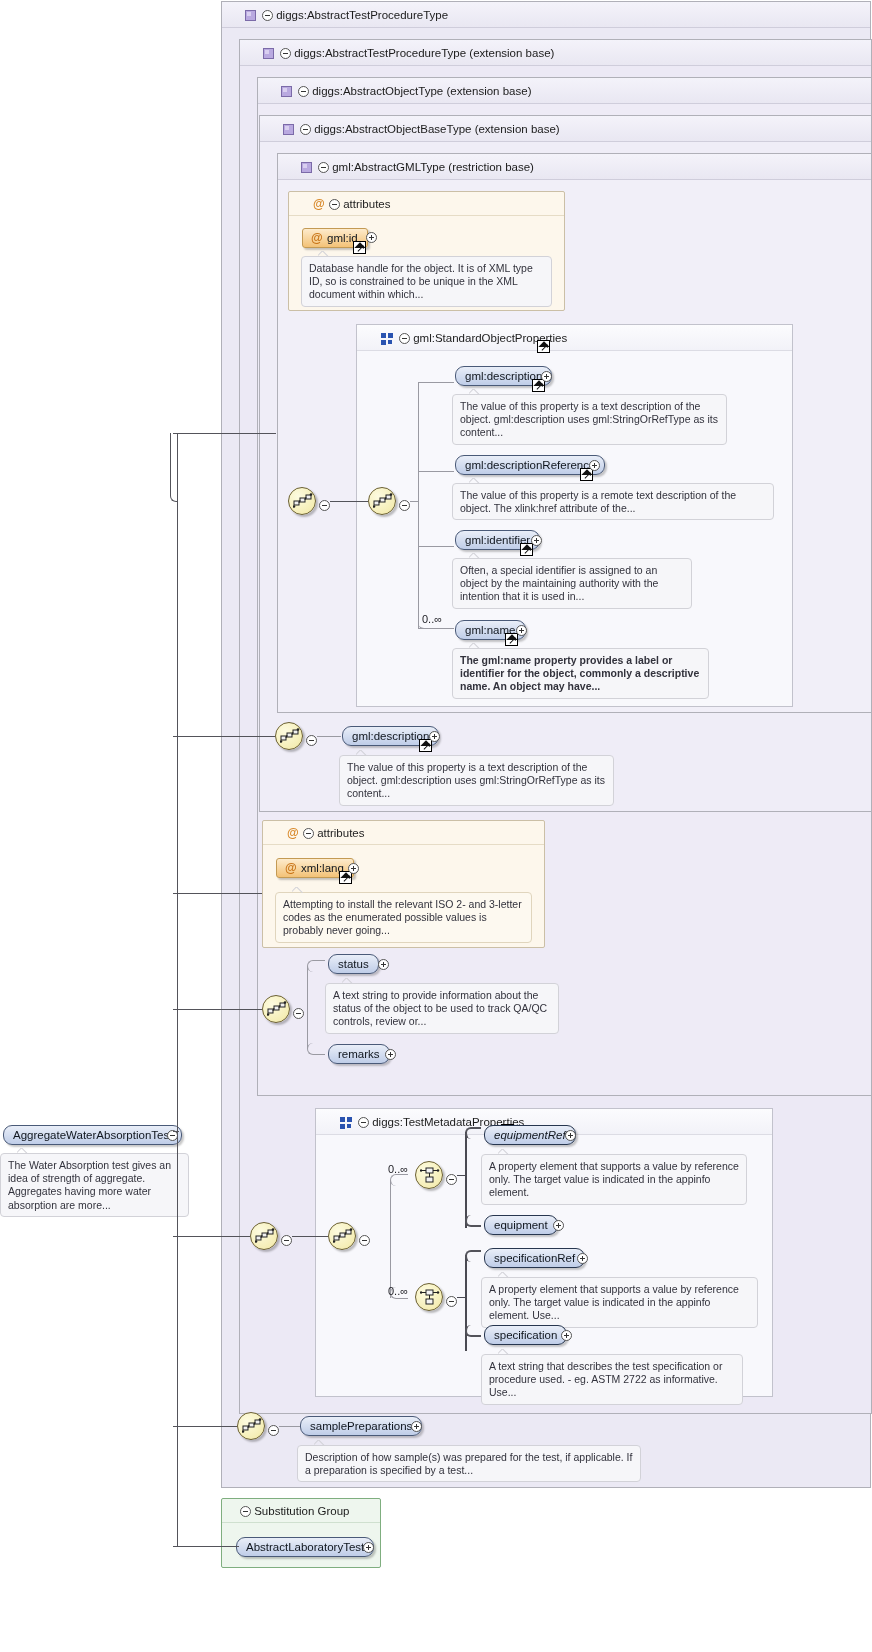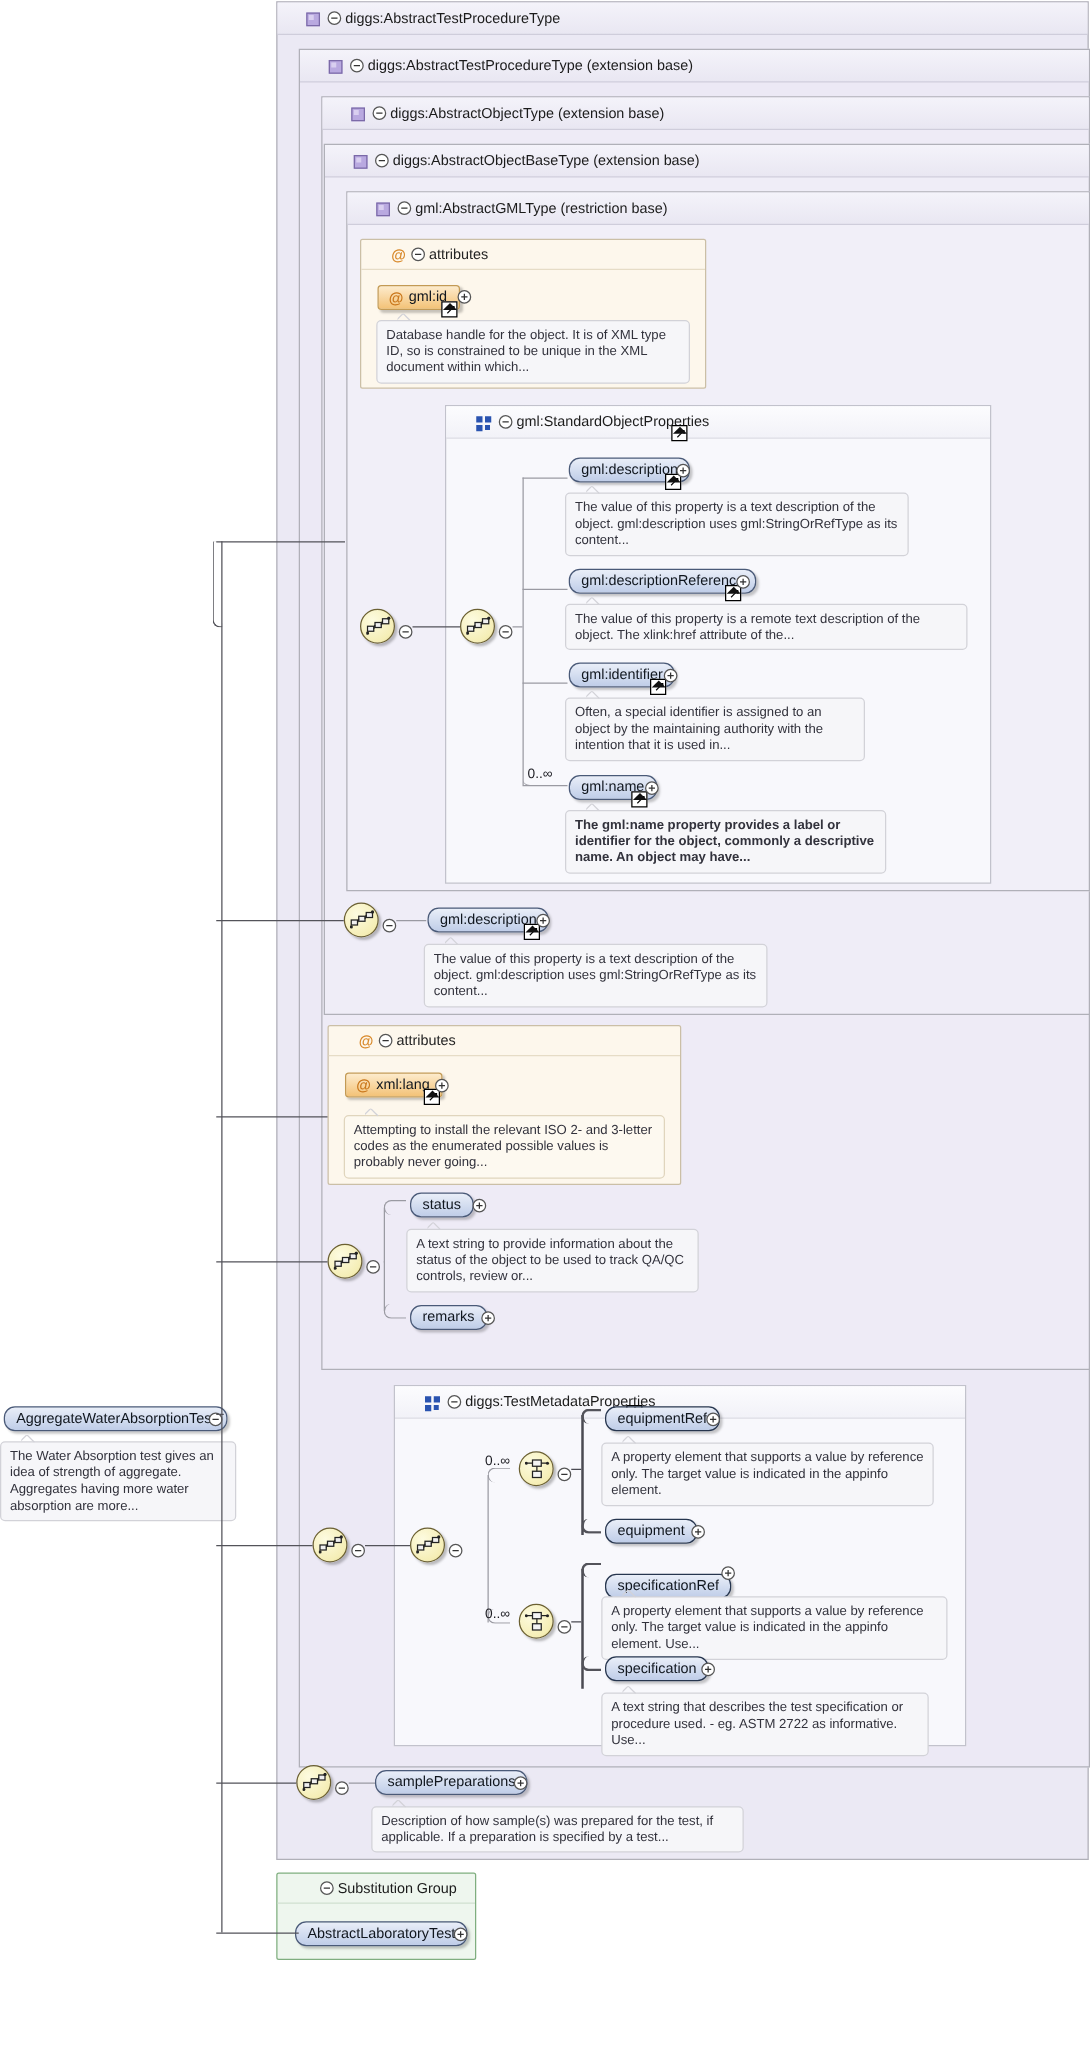--- a/index.html
+++ b/index.html
@@ -206,21 +206,21 @@
   .sgbox {
     position: absolute;
     border: 1px solid #7fae7f;
     background: #eef6ee;
     border-radius: 2px;
   }
   .sgbox-hd {
     position: relative;
     height: 24px; line-height: 24px;
     font-size: 11.5px; color: #1b1b1b;
-    padding-left: 34px;
+    padding-left: 18px;
     border-bottom: 1px solid #cfe0cf;
   }
 
   .rounded-bar {
     position: absolute;
     border-left: 1px solid #9a9aa2;
     border-top: 1px solid #9a9aa2;
     border-bottom: 1px solid #9a9aa2;
     border-radius: 6px 0 0 6px;
     border-right: 0;
@@ -529,21 +529,21 @@
       <circle cx="1" cy="3.5" r="1.2" fill="#222"></circle>
       <circle cx="18" cy="3.5" r="1.2" fill="#222"></circle>
     </svg>
   </div>
   <span class="circ abs" style="left:446px; top:1174px;"></span>
   <div class="ln h th" style="left:457px; top:1175px; width:8px;"></div>
   <div class="ln v th" style="left:465px; top:1132px; height:96px; width:2px;"></div>
   <div class="rounded-bar dk" style="left:465px; top:1127px; width:16px; height:12px; border-bottom:0; border-width:2px; border-right:0;"></div>
   <div class="rounded-bar dk" style="left:465px; top:1215px; width:16px; height:12px; border-top:0; border-width:2px; border-right:0;"></div>
 
-  <div class="node dark" style="left:484px; top:1125px;">
+  <div class="node dark" style="left:484px; top:1125px;font-style:italic;">
     <span>equipmentRef</span>
   </div>
   <span class="circ plus abs" style="left:565px; top:1130px;"></span>
   <div class="doc" style="left:481px; top:1154px; width:266px;">
     <span class="tick"></span>
     <span>A property element that supports a value by reference only. The target value is indicated in the appinfo element.</span>
   </div>
 
   <div class="node dark" style="left:484px; top:1215px;">
     <span>equipment</span>
@@ -559,21 +559,21 @@
       <circle cx="1" cy="3.5" r="1.2" fill="#222"></circle>
       <circle cx="18" cy="3.5" r="1.2" fill="#222"></circle>
     </svg>
   </div>
   <span class="circ abs" style="left:446px; top:1296px;"></span>
   <div class="ln h th" style="left:457px; top:1297px; width:8px;"></div>
   <div class="ln v th" style="left:465px; top:1255px; height:96px; width:2px;"></div>
   <div class="rounded-bar dk" style="left:465px; top:1250px; width:16px; height:12px; border-bottom:0; border-width:2px; border-right:0;"></div>
   <div class="rounded-bar dk" style="left:465px; top:1325px; width:16px; height:12px; border-top:0; border-width:2px; border-right:0;"></div>
 
-  <div class="node dark" style="left:484px; top:1248px;margin-top:11px;">
+  <div class="node dark" style="left:484px; top:1248px;">
     <span>specificationRef</span>
   </div>
   <span class="circ plus abs" style="left:577px; top:1253px;"></span>
   <div class="doc" style="left:481px; top:1277px; width:277px;">
     <span class="tick"></span>
     <span>A property element that supports a value by reference only. The target value is indicated in the appinfo element. Use...</span>
   </div>
 
   <div class="node dark" style="left:484px; top:1325px;">
     <span>specification</span>
@@ -594,21 +594,21 @@
       <circle cx="1" cy="13.5" r="1.3" fill="#222"></circle>
     </svg>
   </div>
   <span class="circ abs" style="left:268px; top:1425px;"></span>
   <div class="ln h" style="left:279px; top:1426px; width:22px;"></div>
   <div class="ln h dk" style="left:173px; top:1426px; width:64px;"></div>
   <div class="node" style="left:300px; top:1416px;">
     <span>samplePreparations</span>
   </div>
   <span class="circ plus abs" style="left:411px; top:1421px;"></span>
-  <div class="doc" style="left:297px; top:1445px; width:298px;">
+  <div class="doc" style="left:297px; top:1445px; width:344px;">
     <span class="tick"></span>
     <span>Description of how sample(s) was prepared for the test, if applicable. If a preparation is specified by a test...</span>
   </div>
 
   <div class="sgbox" style="left:221px; top:1498px; width:160px; height:70px;">
     <div class="sgbox-hd">
       <span class="circ"></span>
       <span>Substitution Group</span>
     </div>
   </div>

